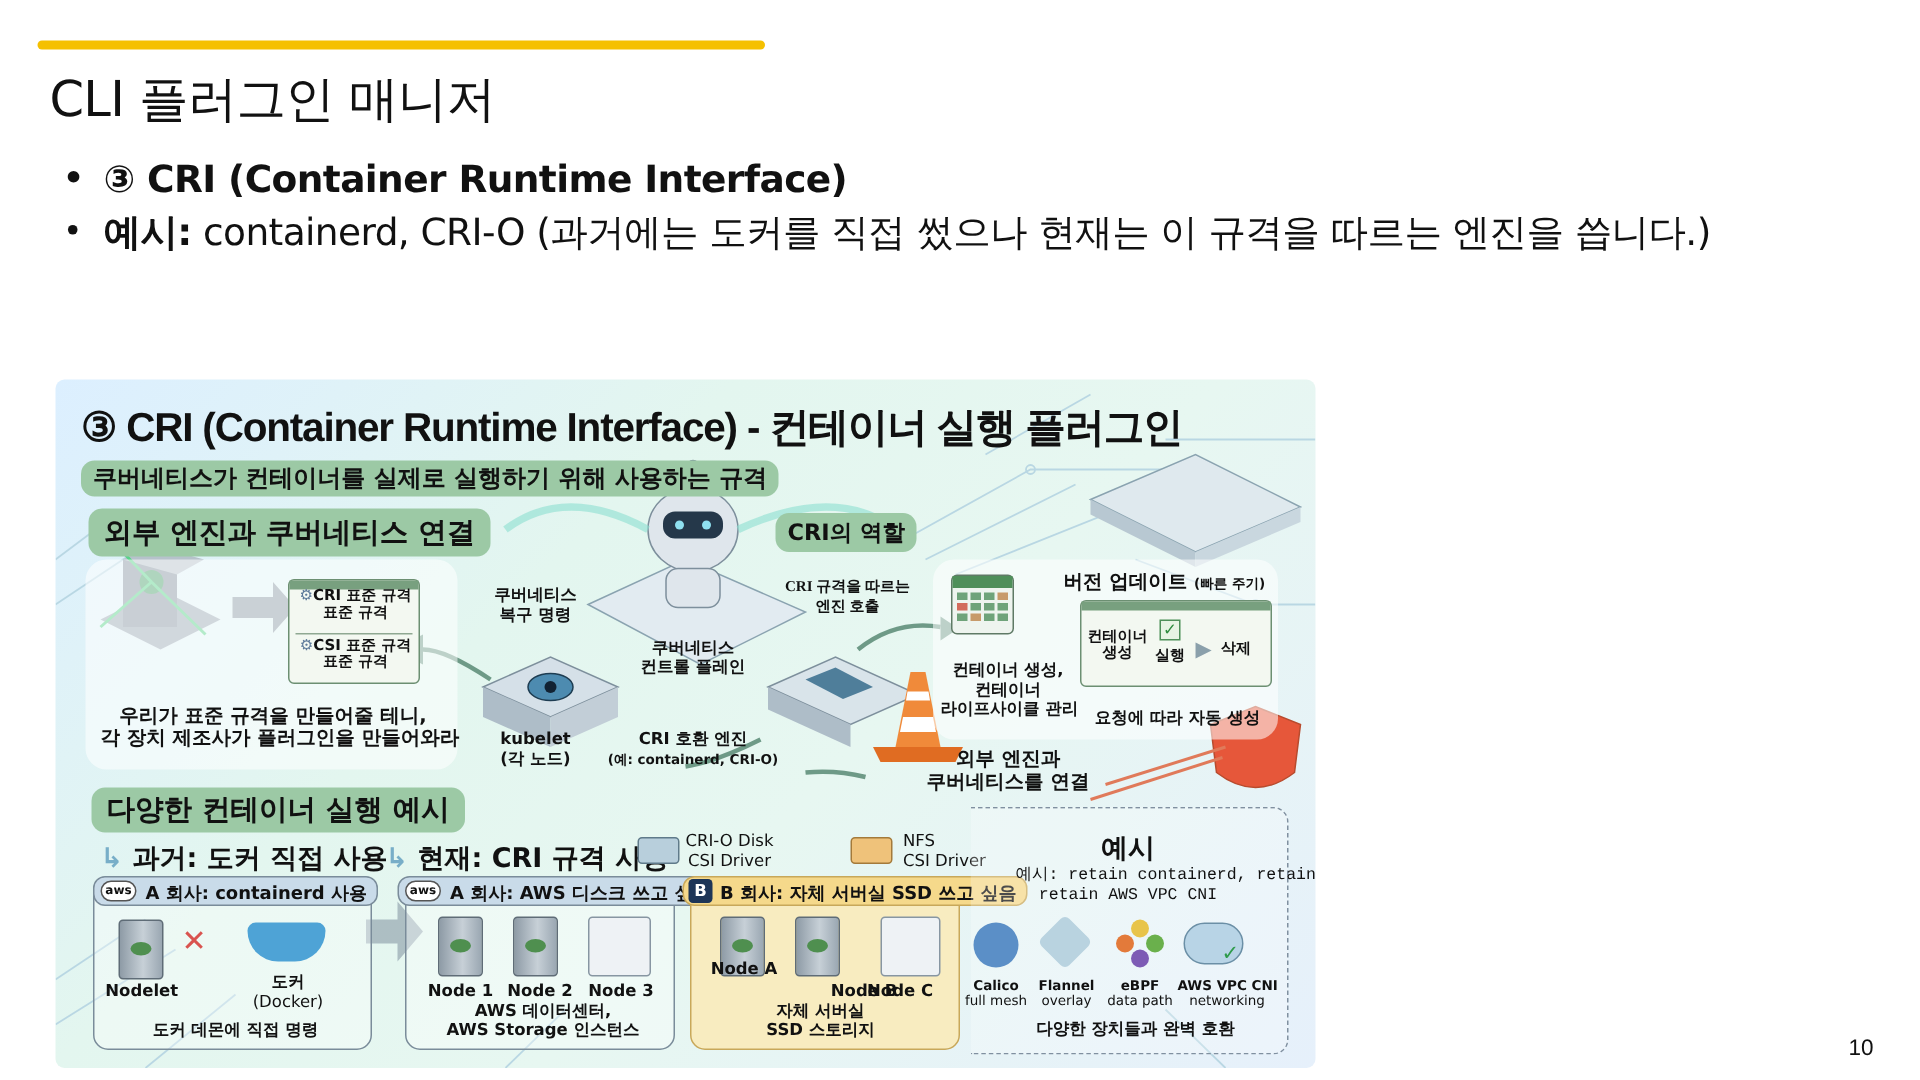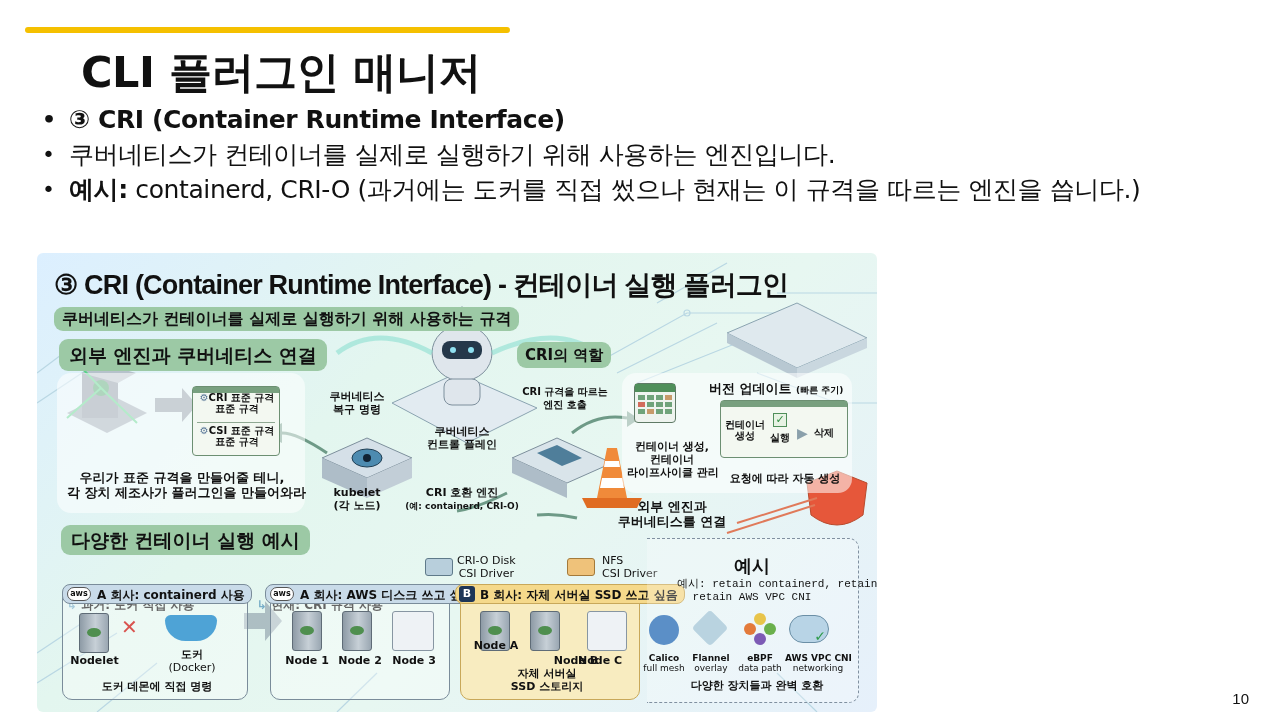--- a/index.html
+++ b/index.html
@@ -1,20 +1,20 @@
 <!DOCTYPE html>
 <html><head>
 <meta charset="utf-8">
 <style>
   * { box-sizing: border-box; margin: 0; padding: 0; }
   html, body { width: 1280px; height: 720px; overflow: hidden; background: #ffffff; }
   body { position: relative; font-family: "DejaVu Sans", "Liberation Sans", sans-serif; color: #111; }
 
   .accent-bar { position: absolute; left: 25px; top: 27px; width: 485px; height: 6px; border-radius: 3px; background: #f5c000; }
-  .slide-title { position: absolute; left: 33px; top: 44px; font-size: 43px; font-weight: bold; letter-spacing: -0.5px; margin-left: 48px; }
+  .slide-title { position: absolute; left: 33px; top: 44px; font-size: 33px; font-weight: normal; letter-spacing: -0.5px; }
 
   .bullets { position: absolute; left: 42px; top: 102px; width: 1180px; list-style: none; }
   .bullets li { position: relative; padding-left: 27px; font-size: 25px; line-height: 35px; letter-spacing: -0.4px; }
   .bullets li::before { content: "•"; position: absolute; left: 0; top: 0; font-size: 22px; }
   .bullets li.b1 { font-weight: bold; }
   .bullets .strong { font-weight: bold; }
 
   .page-number { position: absolute; right: 31px; top: 690px; font-size: 15px; font-family: "Liberation Sans", sans-serif; }
 
   
@@ -39,33 +39,32 @@
   .box { position: absolute; border: 1.5px solid #7a8c9a; border-radius: 10px; background: rgba(255,255,255,0.35); }
   .box.yellow { background: #f8ecc0; border-color: #c8a85a; }
   .box.dashed { border: 1.5px dashed #8090a0; background: rgba(255,255,255,0.25); }
   .box-hdr { position: absolute; height: 20px; line-height: 20px; font-size: 12px; font-weight: bold; border-radius: 8px; padding: 0 6px 0 34px; white-space: nowrap; background: #c9dbe9; border: 1px solid #7a8c9a; }
   .box-hdr.yellow { background: #f5d98b; border-color: #c8a85a; }
   .aws-badge { position: absolute; left: 4px; top: 2px; width: 24px; height: 14px; border-radius: 7px; background: #fff; border: 1px solid #555; font-size: 8px; line-height: 12px; text-align: center; font-weight: bold; }
   .b-badge { position: absolute; left: 3px; top: 1px; width: 16px; height: 16px; border-radius: 3px; background: #1d3557; color: #fff; font-size: 11px; line-height: 16px; text-align: center; font-weight: bold; }
 
   .server { position: absolute; width: 30px; height: 40px; border-radius: 3px; background: linear-gradient(90deg, #8e9ba6 0%, #c7d0d7 55%, #9aa7b2 100%); border: 1px solid #5f6c77; }
   .server::after { content: ""; position: absolute; left: 7px; top: 14px; width: 14px; height: 9px; border-radius: 50%; background: #4f8f4f; }
-  .sec-sub { position: absolute; font-size: 12px; font-weight: bold; white-space: nowrap; margin-top: 37px; }
+  .sec-sub { position: absolute; font-size: 18px; font-weight: bold; white-space: nowrap; }
   .sec-sub .arr { color: #78aec8; }
   .icon-circle { position: absolute; width: 30px; height: 30px; border-radius: 50%; }
 </style>
 </head>
 <body>
 
 <div class="accent-bar"></div>
 <h1 class="slide-title">CLI 플러그인 매니저</h1>
 
 <ul class="bullets">
   <li class="b1">③ CRI (Container Runtime Interface)</li>
-  <li>쿠버네티스가 컨테이너를 실제로 실행하기 위해 사용하는 엔진입니다.</li>
   <li><span class="strong">예시:</span><span> containerd, CRI-O (과거에는 도커를 직접 썼으나 현재는 이 규격을 따르는 엔진을 씁니다.)</span></li>
 </ul>
 
 <div class="info">
   <svg class="bg" width="840" height="459">
     <g stroke="#b9d7e3" stroke-width="1.2" fill="none">
       <path d="M560 110 L650 60 L760 60"></path>
         <path d="M580 120 L680 70"></path>
         <path d="M600 130 L700 90 L820 90"></path>
       <path d="M620 50 L690 10"></path>
@@ -181,21 +180,21 @@
     <span>컨트롤 플레인</span>
   </div>
   <div class="lbl" style="left:290px;top:233px;width:60px;">
     <span>kubelet</span><br>
     <span>(각 노드)</span>
   </div>
   <div class="lbl" style="left:365px;top:233px;width:120px;">
     <span>CRI 호환 엔진</span><br>
     <span style="font-size:9px;margin-top:20px;">(예: containerd, CRI-O)</span>
   </div>
-  <div class="lbl" style="left:483px;top:132px;width:90px;font-size:10px;">
+  <div class="lbl" style="left:483px;top:132px;width:90px;font-size:10px;font-family:Liberation Serif, serif;">
     <span>CRI 규격을 따르는</span><br>
     <span>엔진 호출</span>
   </div>
   <div class="lbl big" style="left:575px;top:246px;width:120px;">
     <span>외부 엔진과</span><br>
     <span>쿠버네티스를 연결</span>
   </div>
 
   <div class="pill sec2">CRI의 역할</div>
   <div class="panel" style="left:585px;top:120px;width:230px;height:120px;"></div>
@@ -261,20 +260,24 @@
   <div class="box-hdr" style="left:228px;top:331px;">
     <span class="aws-badge">aws</span>
     <span>A 회사: AWS 디스크 쓰고 싶음</span>
   </div>
   <div class="server" style="left:255px;top:358px;"></div>
   <div class="server" style="left:305px;top:358px;"></div>
   <div class="abs" style="left:355px;top:358px;width:42px;height:40px;background:#eef2f5;border:1px solid #8796a2;border-radius:3px;"></div>
   <div class="lbl" style="left:245px;top:401px;width:50px;">Node 1</div>
   <div class="lbl" style="left:298px;top:401px;width:50px;">Node 2</div>
   <div class="lbl" style="left:352px;top:401px;width:50px;">Node 3</div>
+  <div class="lbl" style="left:250px;top:414px;width:150px;">
+    <span>AWS 데이터센터,</span><br>
+    <span>AWS Storage 인스턴스</span>
+  </div>
 
   <div class="abs" style="left:388px;top:305px;width:28px;height:18px;background:#b8cfdc;border:1px solid #5f7a8a;border-radius:3px;"></div>
   <div class="lbl" style="left:420px;top:301px;text-align:center;font-weight:normal;">
     <span>CRI-O Disk</span><br>
     <span>CSI Driver</span>
   </div>
   <div class="abs" style="left:530px;top:305px;width:28px;height:18px;background:#efc27a;border:1px solid #a47a3a;border-radius:3px;"></div>
   <div class="lbl" style="left:565px;top:301px;text-align:left;font-weight:normal;">
     <span>NFS</span><br>
     <span>CSI Driver</span>

